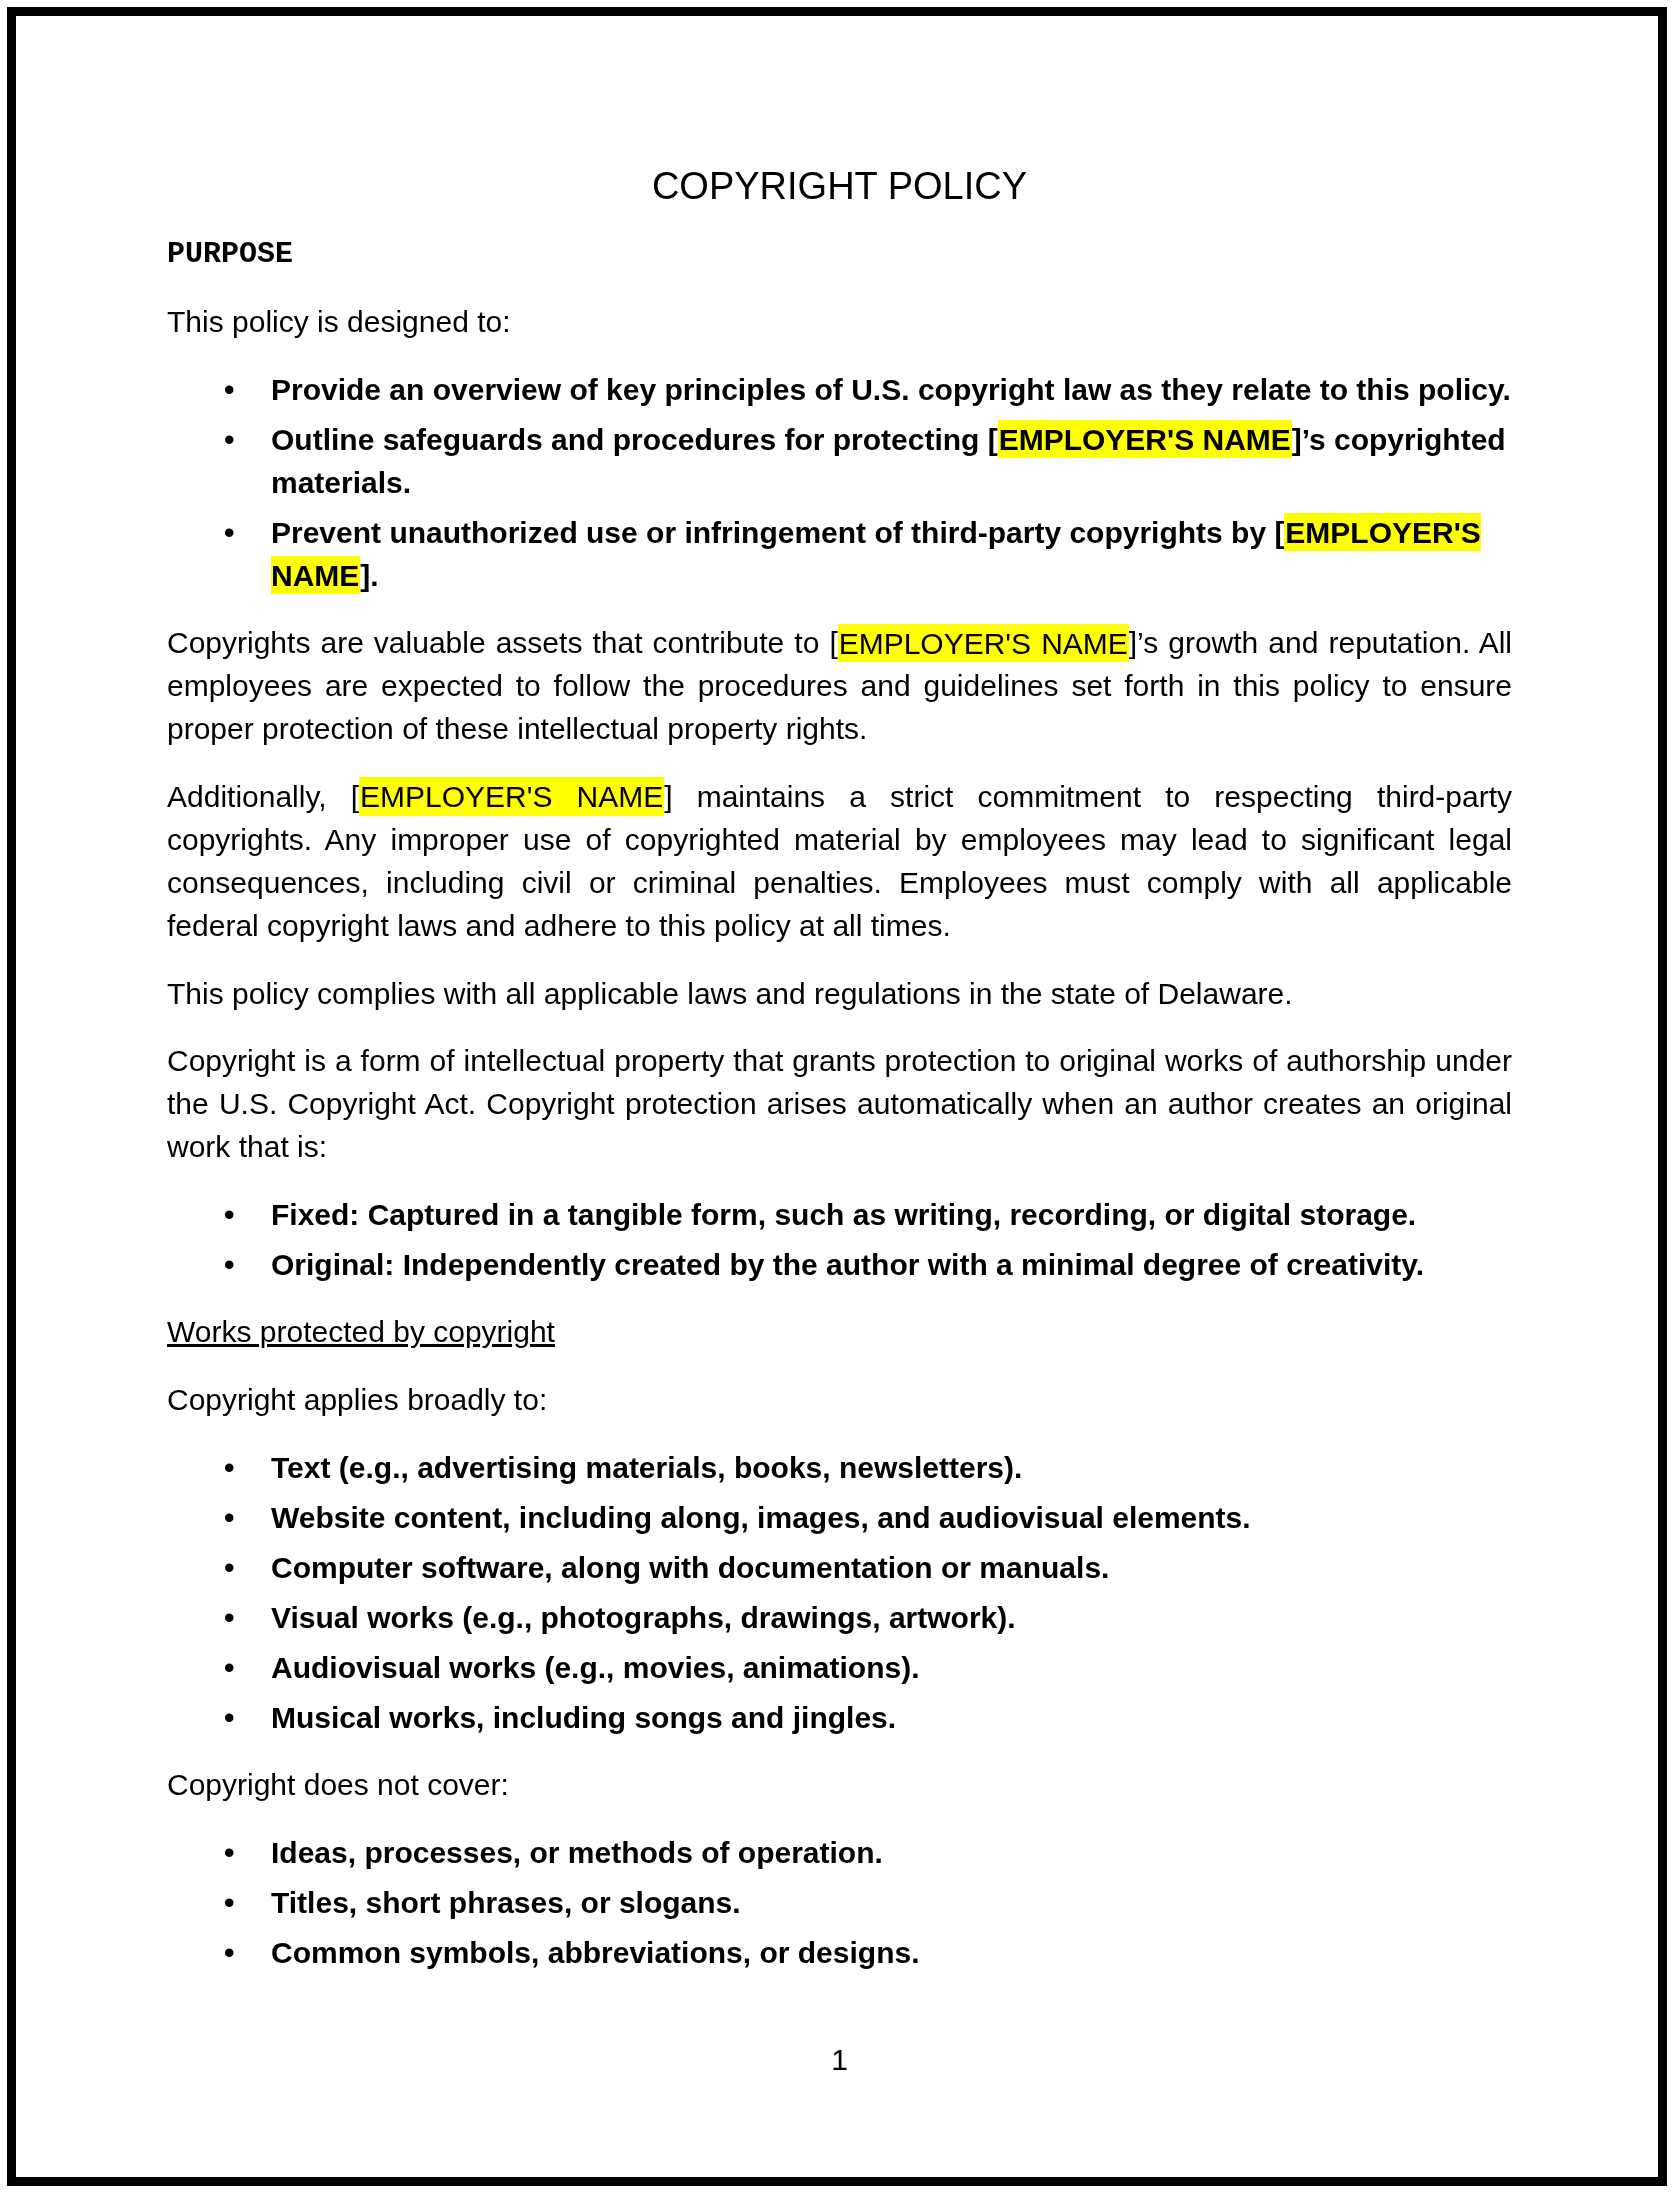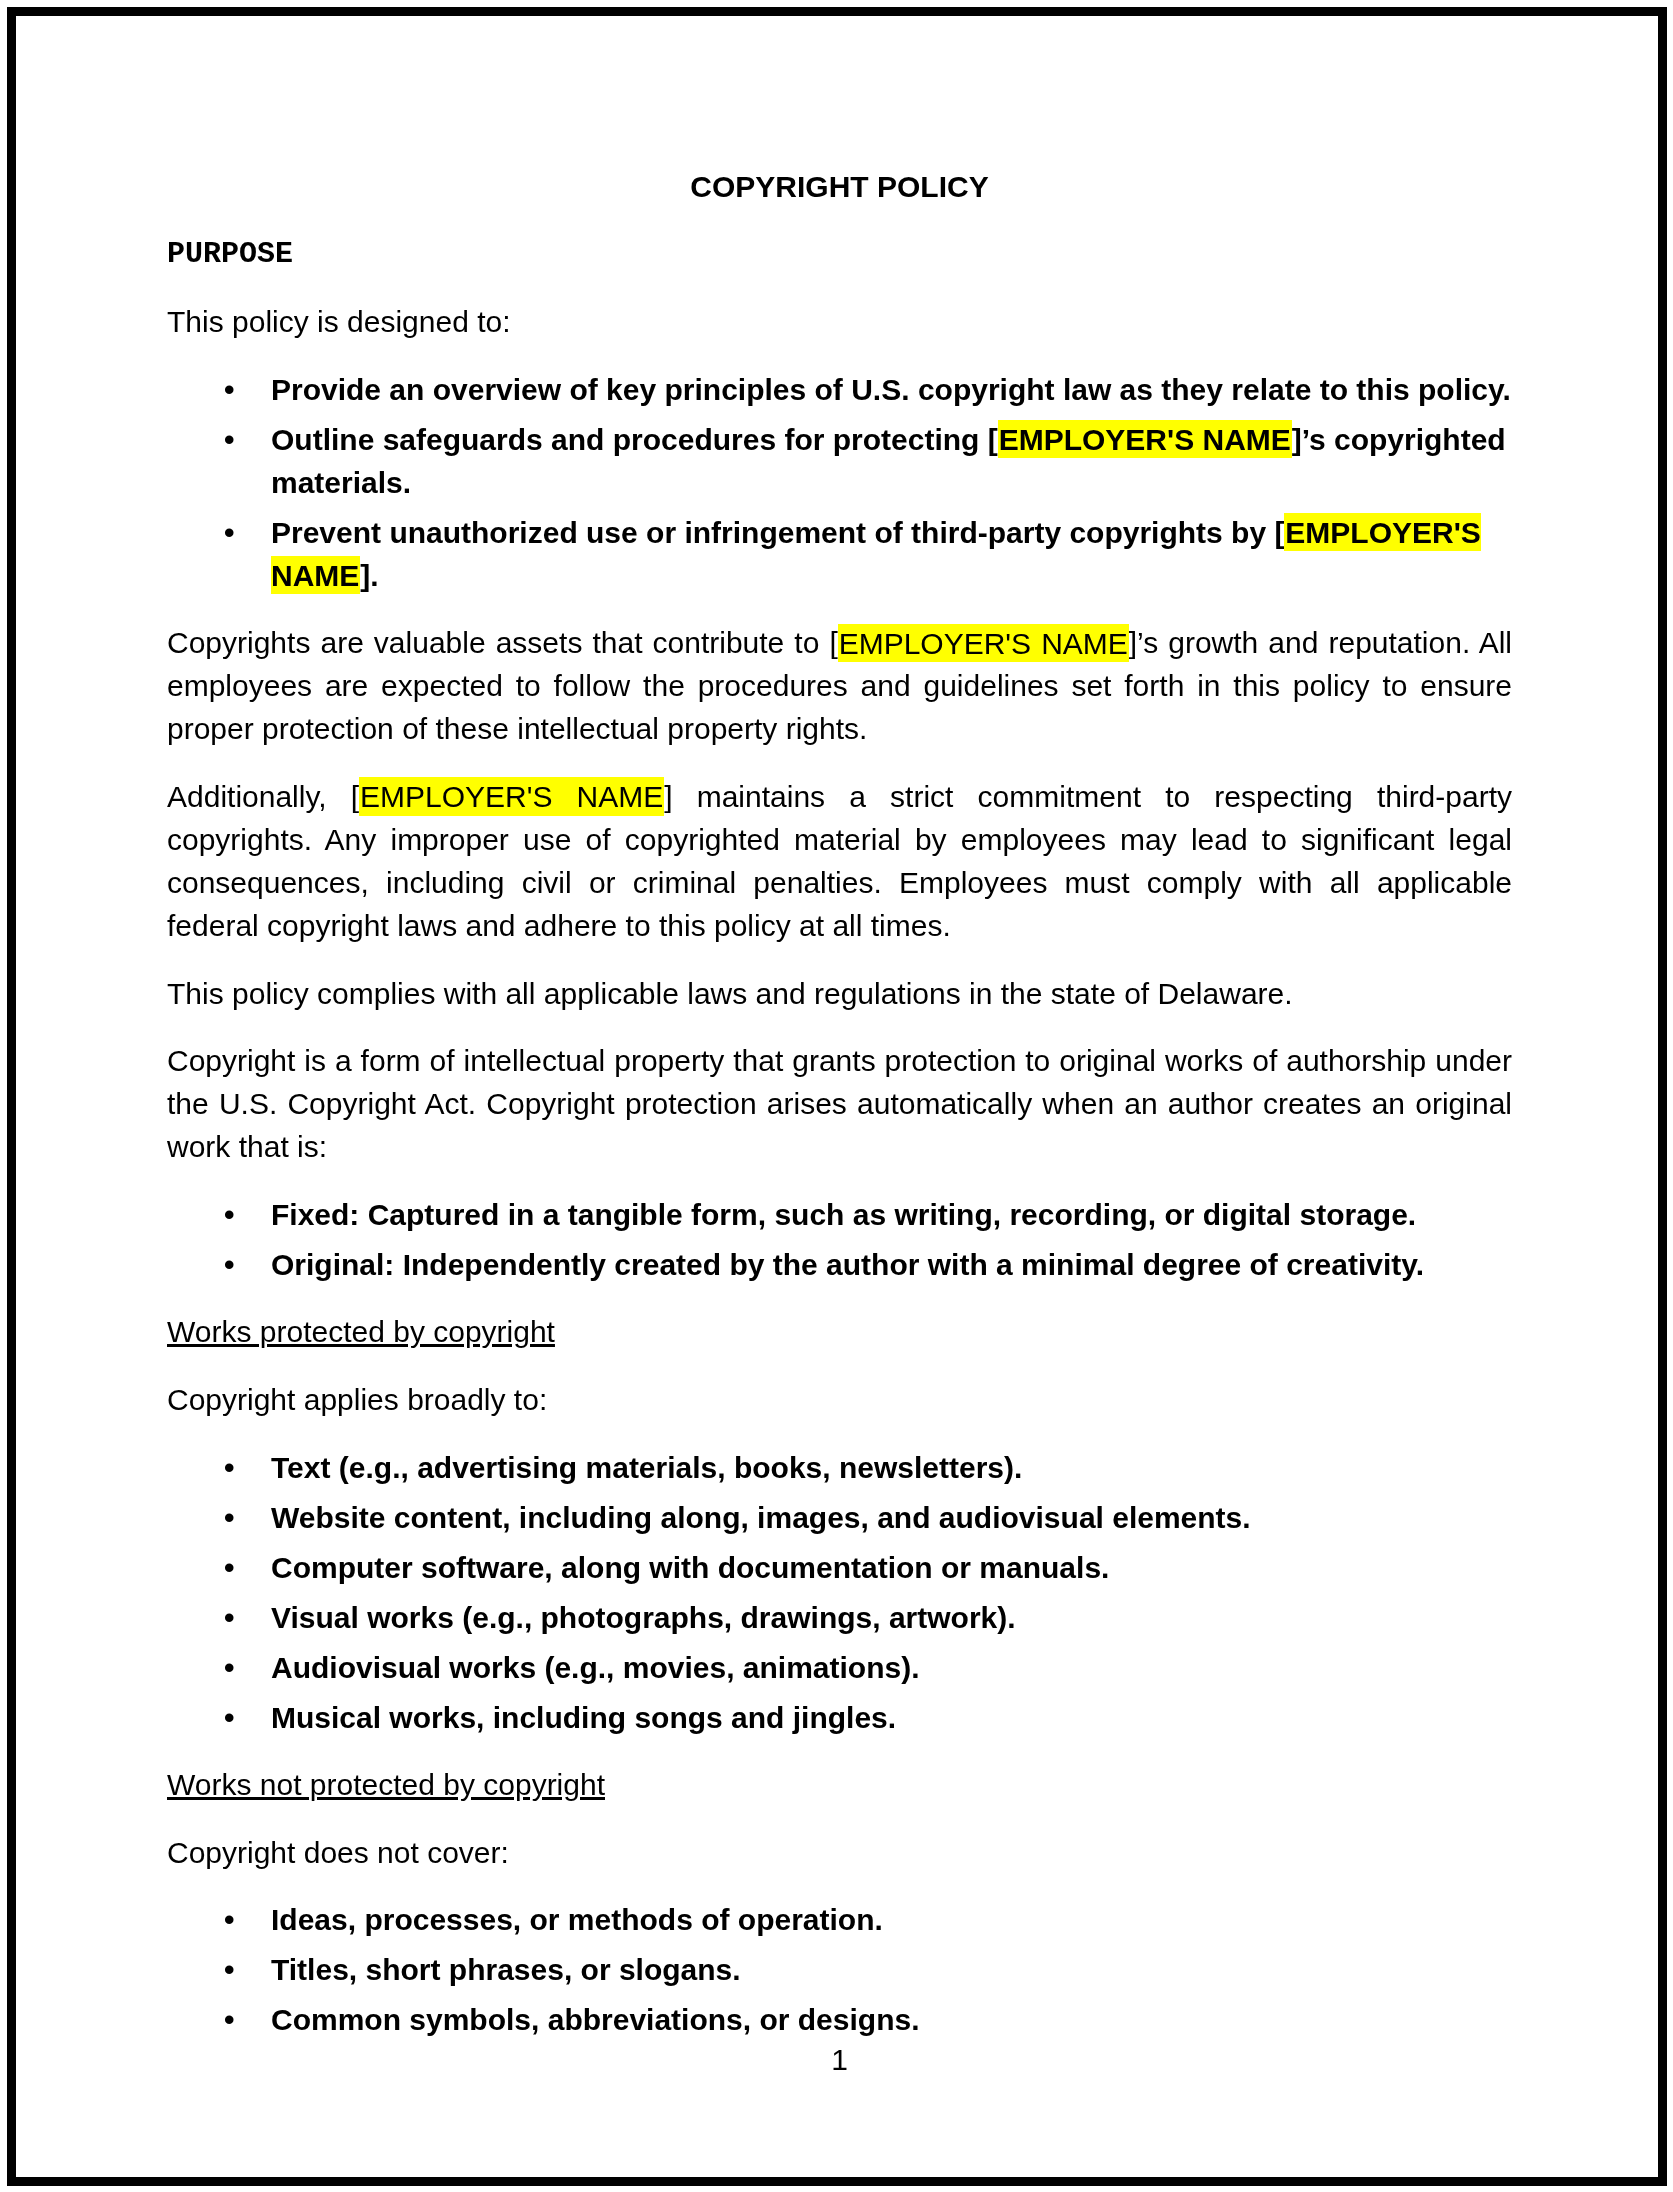--- a/index.html
+++ b/index.html
@@ -27,22 +27,22 @@
   .content {
     position: absolute;
     left: 167px;
     top: 165px;
     width: 1345px;
     font-size: 30px;
     line-height: 43px;
   }
   .doc-title {
     text-align: center;
-    font-weight: bold;
-    font-size: 30px;
+    font-weight: normal;
+    font-size: 38px;
     margin: 0 0 24.6px 0;
   }
   .h2 {
     font-weight: bold;
     margin: 0 0 24.6px 0;
     font-family: Liberation Mono, monospace;
   }
   .h2u {
     font-weight: normal;
     text-decoration: underline;
@@ -127,21 +127,20 @@
 
   <ul class="bullets">
     <li>Text (e.g., advertising materials, books, newsletters).</li>
     <li>Website content, including along, images, and audiovisual elements.</li>
     <li>Computer software, along with documentation or manuals.</li>
     <li>Visual works (e.g., photographs, drawings, artwork).</li>
     <li>Audiovisual works (e.g., movies, animations).</li>
     <li>Musical works, including songs and jingles.</li>
   </ul>
 
-  <div class="h2u">Works not protected by copyright</div>
 
   <p>Copyright does not cover:</p>
 
   <ul class="bullets">
     <li>Ideas, processes, or methods of operation.</li>
     <li>Titles, short phrases, or slogans.</li>
     <li>Common symbols, abbreviations, or designs.</li>
   </ul>
 
 </div>

